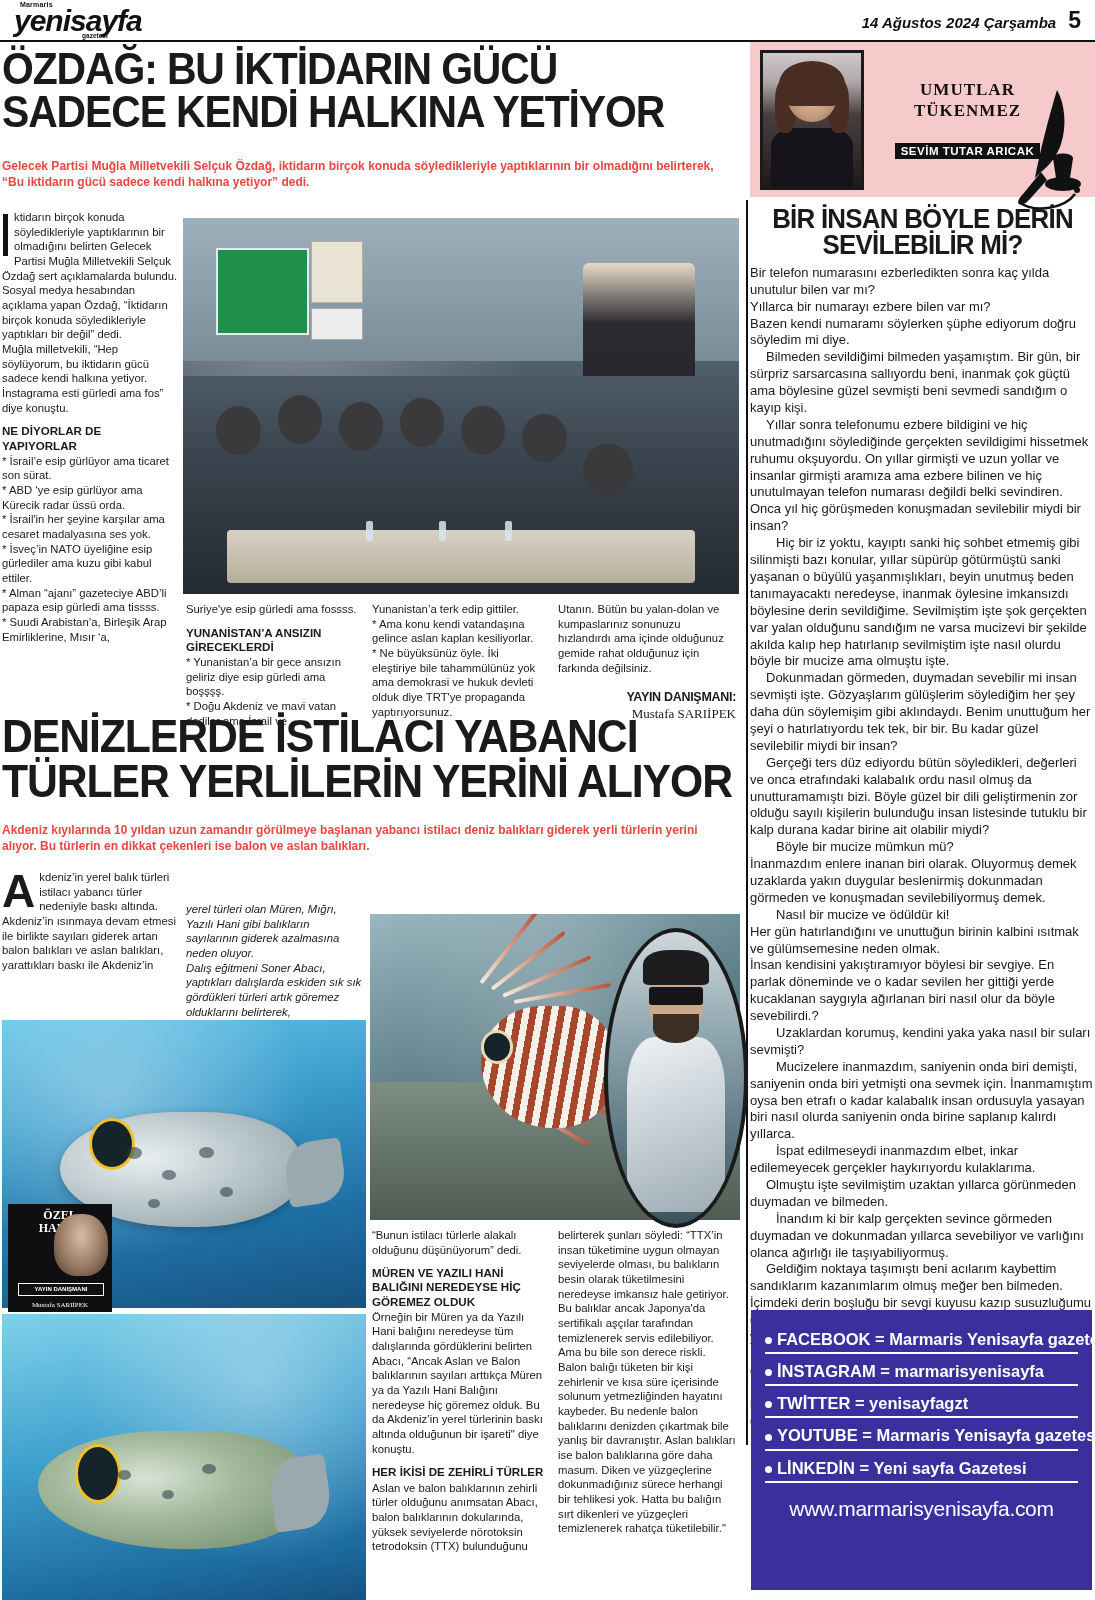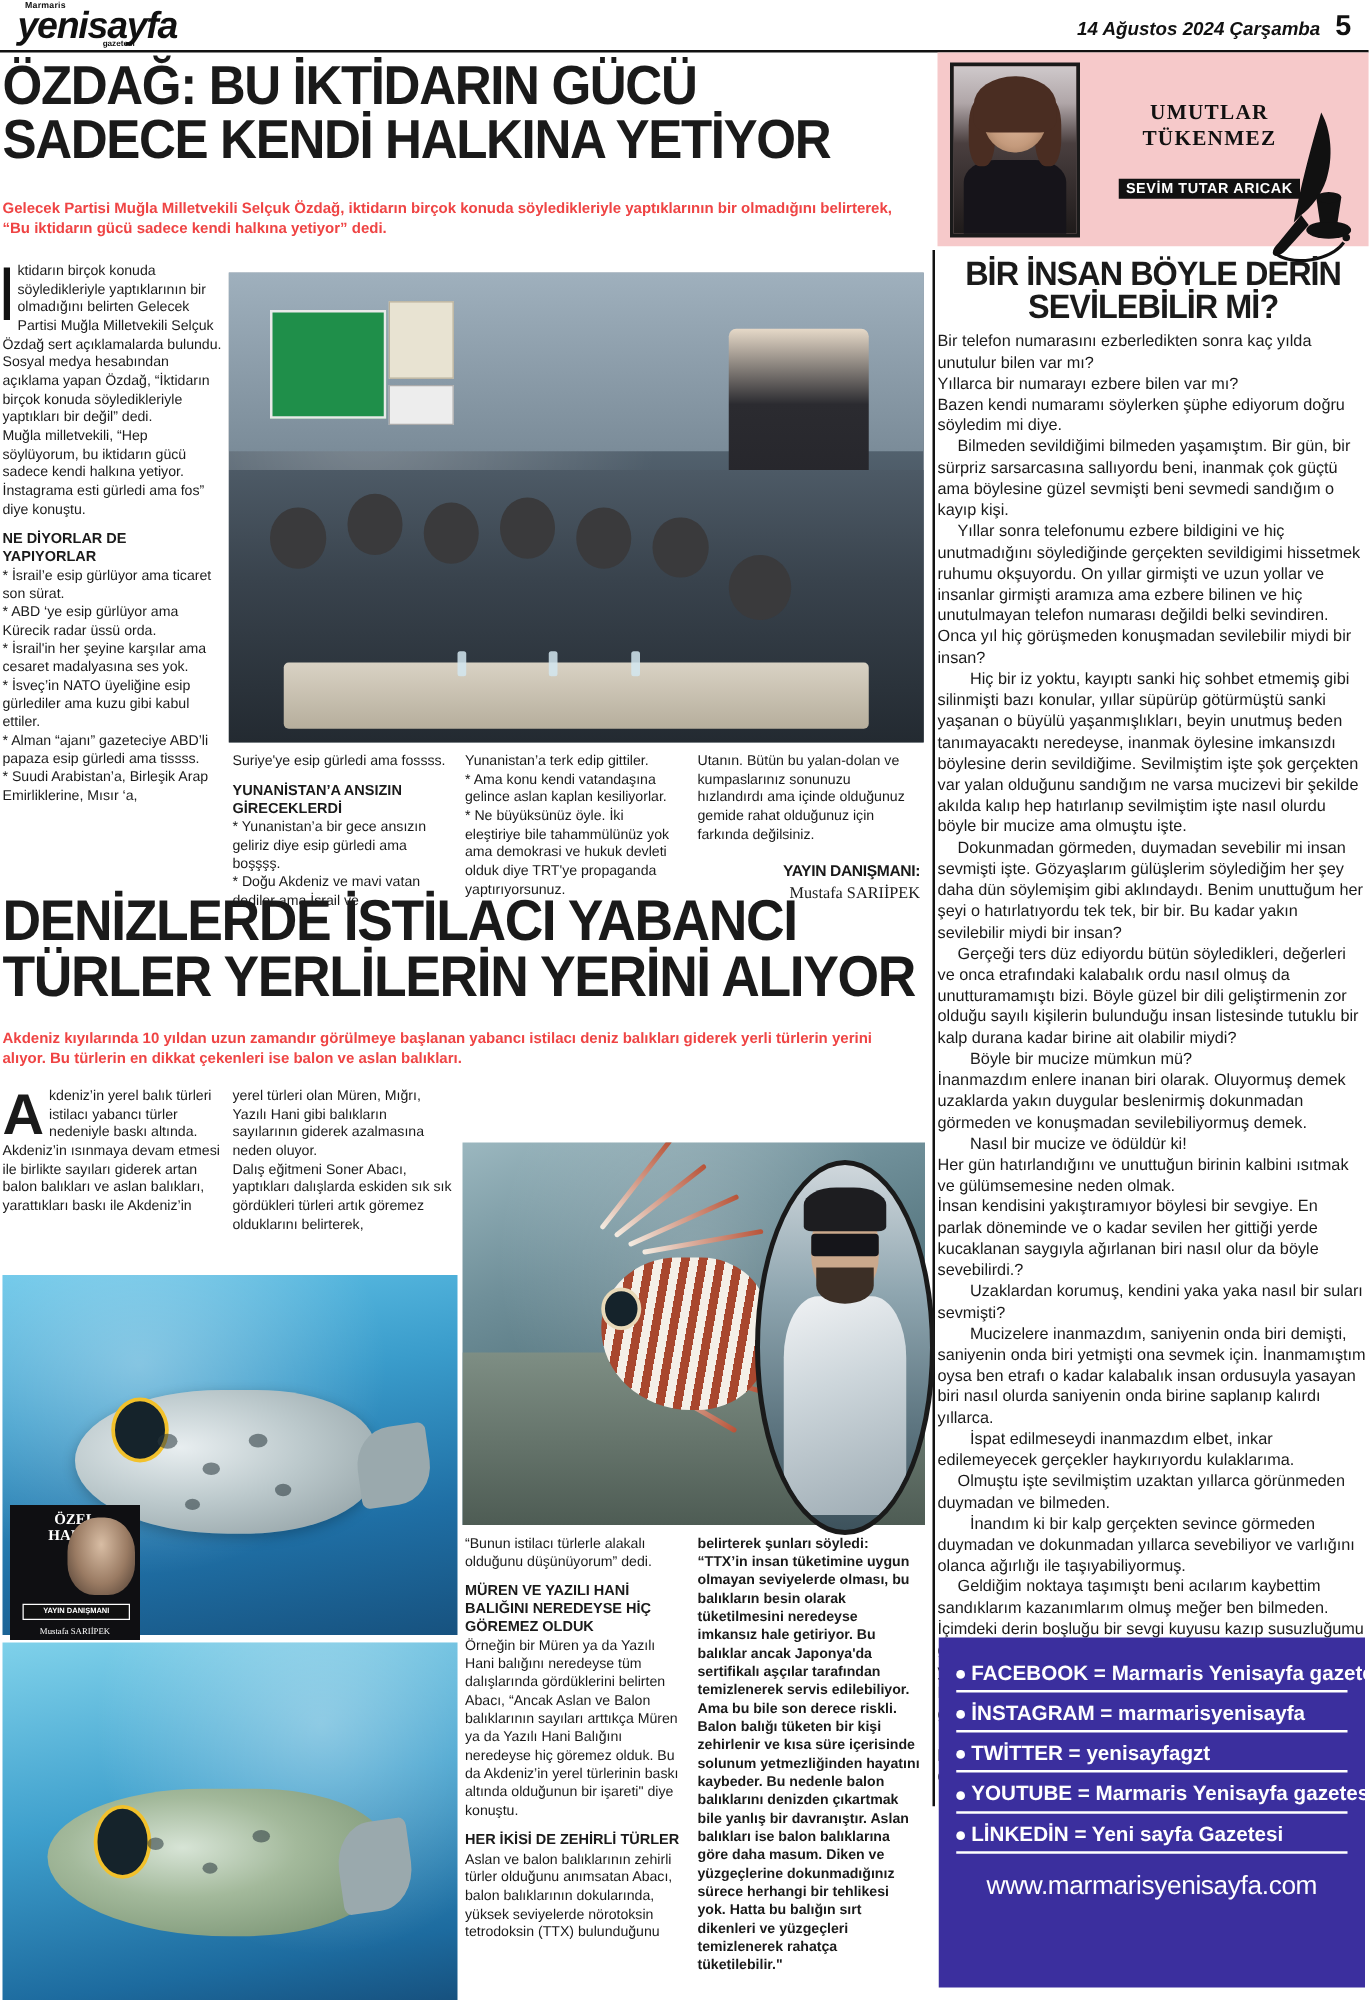--- a/index.html
+++ b/index.html
@@ -290,21 +290,21 @@
       <div>DENİZLERDE İSTİLACI YABANCI</div>
       <div>TÜRLER YERLİLERİN YERİNİ ALIYOR</div>
     </div>
     <div class="deck" style="position:absolute; left:2px; top:772px;">Akdeniz kıyılarında 10 yıldan uzun zamandır görülmeye başlanan yabancı istilacı deniz balıkları giderek yerli türlerin yerini alıyor. Bu türlerin en dikkat çekenleri ise balon ve aslan balıkları.</div>
 
     <div class="body-txt" style="position:absolute; left:2px; top:828px; width:176px;">
       <span class="dropcap-A">A</span>
       <p style="margin:0">kdeniz’in yerel balık türleri istilacı yabancı türler nedeniyle baskı altında.  Akdeniz’in ısınmaya devam etmesi ile birlikte sayıları giderek artan balon balıkları ve aslan balıkları, yarattıkları baskı ile Akdeniz’in</p>
     </div>
 
-    <div class="body-txt" style="position:absolute; left:186px; top:828px; width:176px;">
+    <div class="body-txt" style="position:absolute; left:186px; top:860px; width:176px;font-style:italic;">
       <p style="margin:0">yerel türleri olan Müren, Mığrı, Yazılı Hani gibi balıkların sayılarının giderek azalmasına neden oluyor.</p>
       <p style="margin:0">Dalış eğitmeni Soner Abacı, yaptıkları dalışlarda eskiden sık sık gördükleri türleri artık göremez olduklarını belirterek,</p>
     </div>
 
     <div class="photo fish-blue" style="left:2px; top:978px; width:364px; height:288px;">
       <div class="fish-body1"></div>
       <div class="fish-tail"></div>
       <div class="fish-eye"></div>
       <div class="spots" style="left:34%; top:44%; width:16px; height:12px;"></div>
       <div class="spots" style="left:44%; top:52%; width:14px; height:10px;"></div>
@@ -353,21 +353,21 @@
     </div>
 
     <div class="body-txt" style="position:absolute; left:372px; top:1186px; width:174px;">
       <p style="margin:0">“Bunun istilacı türlerle alakalı olduğunu düşünüyorum” dedi.</p>
       <div class="subhead">MÜREN VE YAZILI HANİ BALIĞINI NEREDEYSE HİÇ GÖREMEZ OLDUK</div>
       <p style="margin:0">Örneğin bir Müren ya da Yazılı Hani balığını neredeyse tüm dalışlarında gördüklerini belirten Abacı, “Ancak Aslan ve Balon balıklarının sayıları arttıkça Müren ya da Yazılı Hani Balığını neredeyse hiç göremez olduk. Bu da Akdeniz’in yerel türlerinin baskı altında olduğunun bir işareti" diye konuştu.</p>
       <div class="subhead">HER İKİSİ DE ZEHİRLİ TÜRLER</div>
       <p style="margin:0">Aslan ve balon balıklarının zehirli türler olduğunu anımsatan Abacı, balon balıklarının dokularında, yüksek seviyelerde nörotoksin tetrodoksin (TTX) bulunduğunu</p>
     </div>
 
-    <div class="body-txt" style="position:absolute; left:558px; top:1186px; width:178px;font-weight:bold;">
+    <div class="body-txt" style="position:absolute; left:558px; top:1186px; width:178px;">
       <p style="margin:0">belirterek şunları söyledi: “TTX’in insan tüketimine uygun olmayan seviyelerde olması, bu balıkların besin olarak tüketilmesini neredeyse imkansız hale getiriyor. Bu balıklar ancak Japonya'da sertifikalı aşçılar tarafından temizlenerek servis edilebiliyor. Ama bu bile son derece riskli. Balon balığı tüketen bir kişi zehirlenir ve kısa süre içerisinde solunum yetmezliğinden hayatını kaybeder. Bu nedenle balon balıklarını denizden çıkartmak bile yanlış bir davranıştır. Aslan balıkları ise balon balıklarına göre daha masum. Diken ve yüzgeçlerine dokunmadığınız sürece herhangi bir tehlikesi yok. Hatta bu balığın sırt dikenleri ve yüzgeçleri temizlenerek rahatça tüketilebilir."</p>
     </div>
 
   </div>
 
   <div class="right-zone">
 
     <div class="col-banner">
       <div class="col-photo">
         <div class="cp-body"></div>
@@ -397,21 +397,21 @@
       <div>SEVİLEBİLİR Mİ?</div>
     </div>
 
     <div class="op-body" style="width:343px;">
       <p>Bir telefon numarasını ezberledikten sonra kaç yılda unutulur bilen var mı?</p>
       <p>Yıllarca  bir numarayı ezbere bilen var mı?</p>
       <p>Bazen kendi numaramı söylerken şüphe ediyorum doğru söyledim mi diye.</p>
       <p class="ind">Bilmeden sevildiğimi bilmeden yaşamıştım. Bir gün, bir sürpriz sarsarcasına sallıyordu beni, inanmak çok güçtü ama böylesine güzel sevmişti beni sevmedi sandığım o kayıp kişi.</p>
       <p class="ind">Yıllar sonra telefonumu ezbere bildigini ve hiç unutmadığını söylediğinde gerçekten sevildigimi hissetmek ruhumu okşuyordu. On yıllar girmişti ve uzun yollar ve insanlar girmişti aramıza ama ezbere bilinen ve hiç unutulmayan telefon numarası değildi belki sevindiren. Onca yıl hiç görüşmeden konuşmadan sevilebilir miydi bir insan?</p>
       <p class="ind2">Hiç bir iz yoktu, kayıptı sanki hiç sohbet etmemiş gibi silinmişti bazı konular, yıllar süpürüp götürmüştü sanki yaşanan o büyülü yaşanmışlıkları, beyin unutmuş beden tanımayacaktı neredeyse, inanmak öylesine imkansızdı böylesine derin sevildiğime. Sevilmiştim işte şok gerçekten var yalan olduğunu sandığım ne varsa mucizevi bir şekilde akılda kalıp hep hatırlanıp sevilmiştim işte nasıl olurdu böyle bir mucize ama olmuştu işte.</p>
-      <p class="ind">Dokunmadan görmeden, duymadan sevebilir mi insan sevmişti işte. Gözyaşlarım gülüşlerim söylediğim her şey daha dün söylemişim gibi aklındaydı. Benim unuttuğum her şeyi o hatırlatıyordu tek tek, bir bir. Bu kadar yakın sevilebilir miydi bir insan?</p>
+      <p class="ind">Dokunmadan görmeden, duymadan sevebilir mi insan sevmişti işte. Gözyaşlarım gülüşlerim söylediğim her şey daha dün söylemişim gibi aklındaydı. Benim unuttuğum her şeyi o hatırlatıyordu tek tek, bir bir. Bu kadar güzel sevilebilir miydi bir insan?</p>
       <p class="ind">Gerçeği ters düz ediyordu bütün söyledikleri, değerleri ve onca etrafındaki kalabalık ordu nasıl olmuş da unutturamamıştı bizi. Böyle güzel bir dili geliştirmenin zor olduğu sayılı kişilerin bulunduğu insan listesinde tutuklu bir kalp durana kadar birine ait olabilir miydi?</p>
       <p class="ind2">Böyle bir mucize mümkun mü?</p>
       <p>İnanmazdım enlere inanan biri olarak. Oluyormuş demek uzaklarda yakın duygular beslenirmiş dokunmadan görmeden ve konuşmadan sevilebiliyormuş demek.</p>
       <p class="ind2">Nasıl bir mucize ve ödüldür ki!</p>
       <p>Her gün hatırlandığını ve unuttuğun birinin kalbini ısıtmak ve gülümsemesine neden olmak.</p>
       <p>İnsan kendisini yakıştıramıyor böylesi bir sevgiye. En parlak döneminde ve o kadar sevilen her gittiği yerde kucaklanan saygıyla ağırlanan biri nasıl olur da böyle sevebilirdi.?</p>
       <p class="ind2">Uzaklardan korumuş, kendini yaka yaka nasıl bir suları sevmişti?</p>
       <p class="ind2">Mucizelere inanmazdım, saniyenin onda biri demişti, saniyenin onda biri yetmişti ona sevmek için. İnanmamıştım oysa ben etrafı o kadar kalabalık insan ordusuyla yasayan biri nasıl olurda saniyenin onda birine saplanıp kalırdı yıllarca.</p>
       <p class="ind2">İspat edilmeseydi inanmazdım elbet, inkar edilemeyecek gerçekler haykırıyordu kulaklarıma.</p>
       <p class="ind">Olmuştu işte sevilmiştim uzaktan yıllarca görünmeden duymadan ve bilmeden.</p>

